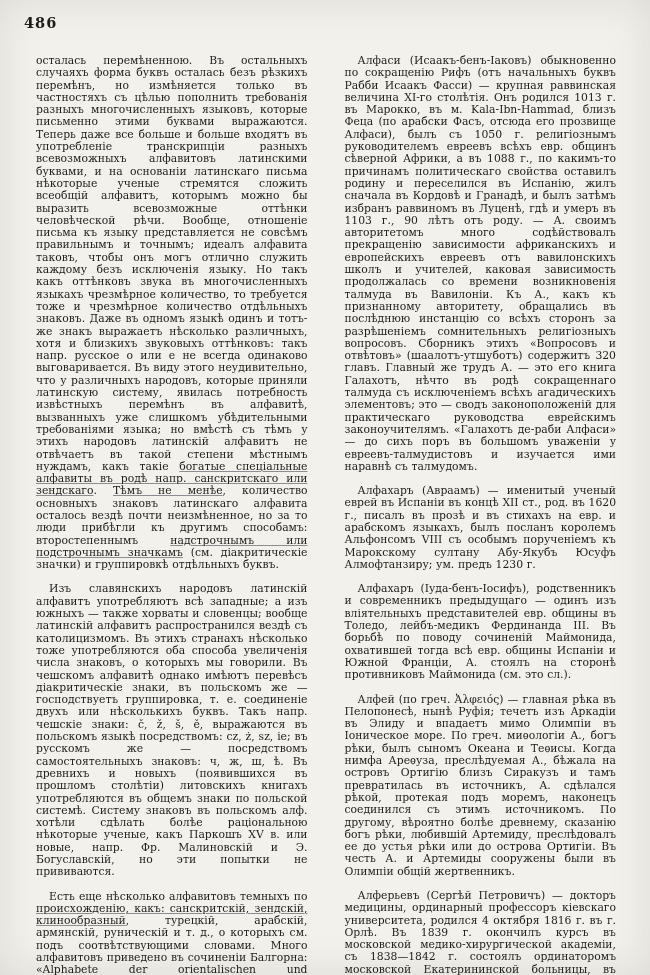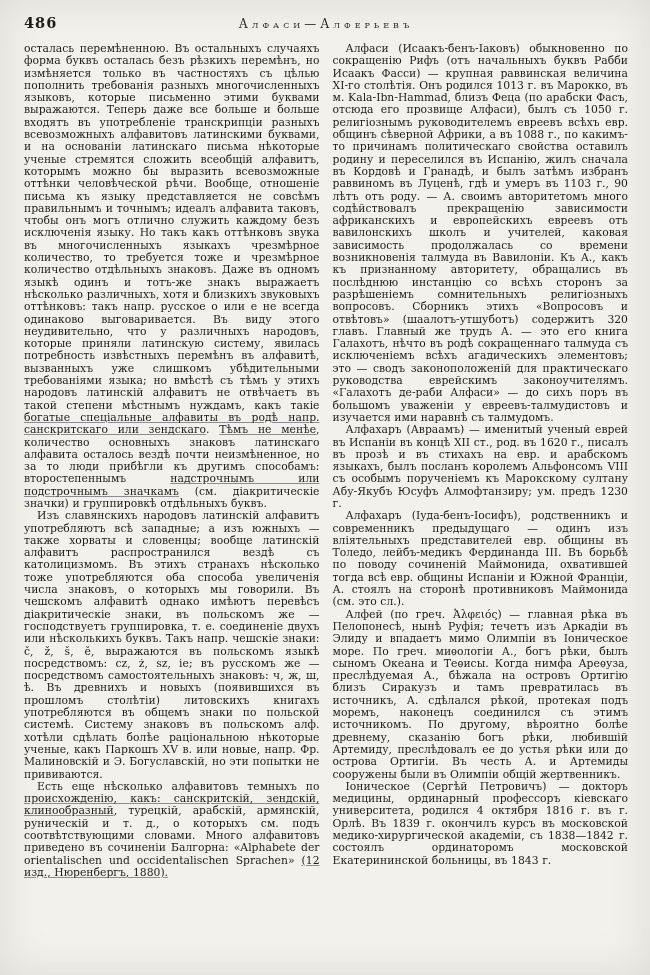--- a/index.html
+++ b/index.html
@@ -40,51 +40,50 @@
     display: flex;
     gap: 13px;
   }
   .col {
     width: 50%;
     text-align: justify;
     font-size: 10.8px;
     line-height: 1.14;
     word-spacing: 0.2px;
   }
-  .para { text-indent: 13px; margin: 0; }
+  .para { text-indent: 13px; margin: 12px; }
   .para.no-indent { text-indent: 0; }
   .term { font-weight: normal; }
   .pencil {
     text-decoration: underline;
     text-decoration-color: rgba(105,105,115,0.75);
     text-underline-offset: 1px;
   }
 </style>
 </head>
 <body>
 
 <div class="page">
 
   <header class="page-header">
     <span class="page-number">486</span>
-    <span class="running-title">Алфаси—Алферьевъ</span>
     <span class="header-spacer"></span>
   </header>
 
   <main class="columns">
 
     <section class="col">
       <p class="para no-indent"><span>осталась перемѣненною. Въ остальныхъ случаяхъ форма буквъ осталась безъ рѣзкихъ перемѣнъ, но измѣняется только въ частностяхъ съ цѣлью пополнить требованія разныхъ многочисленныхъ языковъ, которые письменно этими буквами выражаются. Теперь даже все больше и больше входятъ въ употребленіе транскрипціи разныхъ всевозможныхъ алфавитовъ латинскими буквами, и на основаніи латинскаго письма нѣкоторые ученые стремятся сложить всеобщій алфавитъ, которымъ можно бы выразить всевозможные оттѣнки человѣческой рѣчи. Вообще, отношеніе письма къ языку представляется не совсѣмъ правильнымъ и точнымъ; идеалъ алфавита таковъ, чтобы онъ могъ отлично служить каждому безъ исключенія языку. Но такъ какъ оттѣнковъ звука въ многочисленныхъ языкахъ чрезмѣрное количество, то требуется тоже и чрезмѣрное количество отдѣльныхъ знаковъ. Даже въ одномъ языкѣ одинъ и тотъ-же знакъ выражаетъ нѣсколько различныхъ, хотя и близкихъ звуковыхъ оттѣнковъ: такъ напр. русское о или е не всегда одинаково выговаривается. Въ виду этого неудивительно, что у различныхъ народовъ, которые приняли латинскую систему, явилась потребность извѣстныхъ перемѣнъ въ алфавитѣ, вызванныхъ уже слишкомъ убѣдительными требованіями языка; но вмѣстѣ съ тѣмъ у этихъ народовъ латинскій алфавитъ не отвѣчаетъ въ такой степени мѣстнымъ нуждамъ, какъ такіе </span><span class="pencil">богатые спеціальные алфавиты въ родѣ напр. санскритскаго или зендскаго</span><span>. </span><span class="pencil">Тѣмъ не менѣе</span><span>, количество основныхъ знаковъ латинскаго алфавита осталось вездѣ почти неизмѣненное, но за то люди прибѣгли къ другимъ способамъ: второстепеннымъ </span><span class="pencil">надстрочнымъ или подстрочнымъ значкамъ</span><span> (см. діакритическіе значки) и группировкѣ отдѣльныхъ буквъ.</span></p>
       <p class="para"><span>Изъ славянскихъ народовъ латинскій алфавитъ употребляютъ всѣ западные; а изъ южныхъ — также хорваты и словенцы; вообще латинскій алфавитъ распространился вездѣ съ католицизмомъ. Въ этихъ странахъ нѣсколько тоже употребляются оба способа увеличенія числа знаковъ, о которыхъ мы говорили. Въ чешскомъ алфавитѣ однако имѣютъ перевѣсъ діакритическіе знаки, въ польскомъ же — господствуетъ группировка, т. е. соединеніе двухъ или нѣсколькихъ буквъ. Такъ напр. чешскіе знаки: č, ž, š, ě, выражаются въ польскомъ языкѣ посредствомъ: cz, ż, sz, ie; въ русскомъ же — посредствомъ самостоятельныхъ знаковъ: ч, ж, ш, ѣ. Въ древнихъ и новыхъ (появившихся въ прошломъ столѣтіи) литовскихъ книгахъ употребляются въ общемъ знаки по польской системѣ. Систему знаковъ въ польскомъ алф. хотѣли сдѣлать болѣе раціональною нѣкоторые ученые, какъ Паркошъ XV в. или новые, напр. Фр. Малиновскій и Э. Богуславскій, но эти попытки не прививаются.</span></p>
       <p class="para"><span>Есть еще нѣсколько алфавитовъ темныхъ по </span><span class="pencil">происхожденію, какъ: санскритскій, зендскій, клинообразный</span><span>, турецкій, арабскій, армянскій, руническій и т. д., о которыхъ см. подъ соотвѣтствующими словами. Много алфавитовъ приведено въ сочиненіи Балгорна: «Alphabete der orientalischen und occidentalischen Sprachen» </span><span class="pencil">(12 изд., Нюренбергъ, 1880).</span></p>
     </section>
 
     <section class="col">
       <p class="para"><span class="term">Алфаси</span><span> (Исаакъ-бенъ-Іаковъ) обыкновенно по сокращенію Рифъ (отъ начальныхъ буквъ Рабби Исаакъ Фасси) — крупная раввинская величина XI-го столѣтія. Онъ родился 1013 г. въ Марокко, въ м. Kala-Ibn-Hammad, близъ Феца (по арабски Фасъ, отсюда его прозвище Алфаси), былъ съ 1050 г. религіознымъ руководителемъ евреевъ всѣхъ евр. общинъ сѣверной Африки, а въ 1088 г., по какимъ-то причинамъ политическаго свойства оставилъ родину и переселился въ Испанію, жилъ сначала въ Кордовѣ и Гранадѣ, и былъ затѣмъ избранъ раввиномъ въ Луценѣ, гдѣ и умеръ въ 1103 г., 90 лѣтъ отъ роду. — А. своимъ авторитетомъ много содѣйствовалъ прекращенію зависимости африканскихъ и европейскихъ евреевъ отъ вавилонскихъ школъ и учителей, каковая зависимость продолжалась со времени возникновенія талмуда въ Вавилоніи. Къ А., какъ къ признанному авторитету, обращались въ послѣднюю инстанцію со всѣхъ сторонъ за разрѣшеніемъ сомнительныхъ религіозныхъ вопросовъ. Сборникъ этихъ «Вопросовъ и отвѣтовъ» (шаалотъ-утшуботъ) содержитъ 320 главъ. Главный же трудъ А. — это его книга Галахотъ, нѣчто въ родѣ сокращеннаго талмуда съ исключеніемъ всѣхъ агадическихъ элементовъ; это — сводъ законоположеній для практическаго руководства еврейскимъ законоучителямъ. «Галахотъ де-раби Алфаси» — до сихъ поръ въ большомъ уваженіи у евреевъ-талмудистовъ и изучается ими наравнѣ съ талмудомъ.</span></p>
       <p class="para"><span class="term">Алфахаръ</span><span> (Авраамъ) — именитый ученый еврей въ Испаніи въ концѣ XII ст., род. въ 1620 г., писалъ въ прозѣ и въ стихахъ на евр. и арабскомъ языкахъ, былъ посланъ королемъ Альфонсомъ VIII съ особымъ порученіемъ къ Марокскому султану Абу-Якубъ Юсуфъ Алмофтанзиру; ум. предъ 1230 г.</span></p>
       <p class="para"><span class="term">Алфахаръ</span><span> (Іуда-бенъ-Іосифъ), родственникъ и современникъ предыдущаго — одинъ изъ вліятельныхъ представителей евр. общины въ Толедо, лейбъ-медикъ Фердинанда III. Въ борьбѣ по поводу сочиненій Маймонида, охватившей тогда всѣ евр. общины Испаніи и Южной Франціи, А. стоялъ на сторонѣ противниковъ Маймонида (см. это сл.).</span></p>
       <p class="para"><span class="term">Алфей</span><span> (по греч. Ἀλφειός) — главная рѣка въ Пелопонесѣ, нынѣ Руфія; течетъ изъ Аркадіи въ Элиду и впадаетъ мимо Олимпіи въ Іоническое море. По греч. миѳологіи А., богъ рѣки, былъ сыномъ Океана и Теѳисы. Когда нимфа Ареѳуза, преслѣдуемая А., бѣжала на островъ Ортигію близъ Сиракузъ и тамъ превратилась въ источникъ, А. сдѣлался рѣкой, протекая подъ моремъ, наконецъ соединился съ этимъ источникомъ. По другому, вѣроятно болѣе древнему, сказанію богъ рѣки, любившій Артемиду, преслѣдовалъ ее до устья рѣки или до острова Ортигіи. Въ честь А. и Артемиды сооружены были въ Олимпіи общій жертвенникъ.</span></p>
-      <p class="para"><span class="term">Іоническое</span><span> (Сергѣй Петровичъ) — докторъ медицины, ординарный профессоръ кіевскаго университета, родился 4 октября 1816 г. въ г. Орлѣ. Въ 1839 г. окончилъ курсъ въ московской медико-хирургической академіи, съ 1838—1842 г. состоялъ ординаторомъ московской Екатерининской больницы, въ 1843 г.</span></p>
+      <p class="para"><span class="term">Алферьевъ</span><span> (Сергѣй Петровичъ) — докторъ медицины, ординарный профессоръ кіевскаго университета, родился 4 октября 1816 г. въ г. Орлѣ. Въ 1839 г. окончилъ курсъ въ московской медико-хирургической академіи, съ 1838—1842 г. состоялъ ординаторомъ московской Екатерининской больницы, въ 1843 г.</span></p>
     </section>
 
   </main>
 
 </div>
 
 </body></html>

